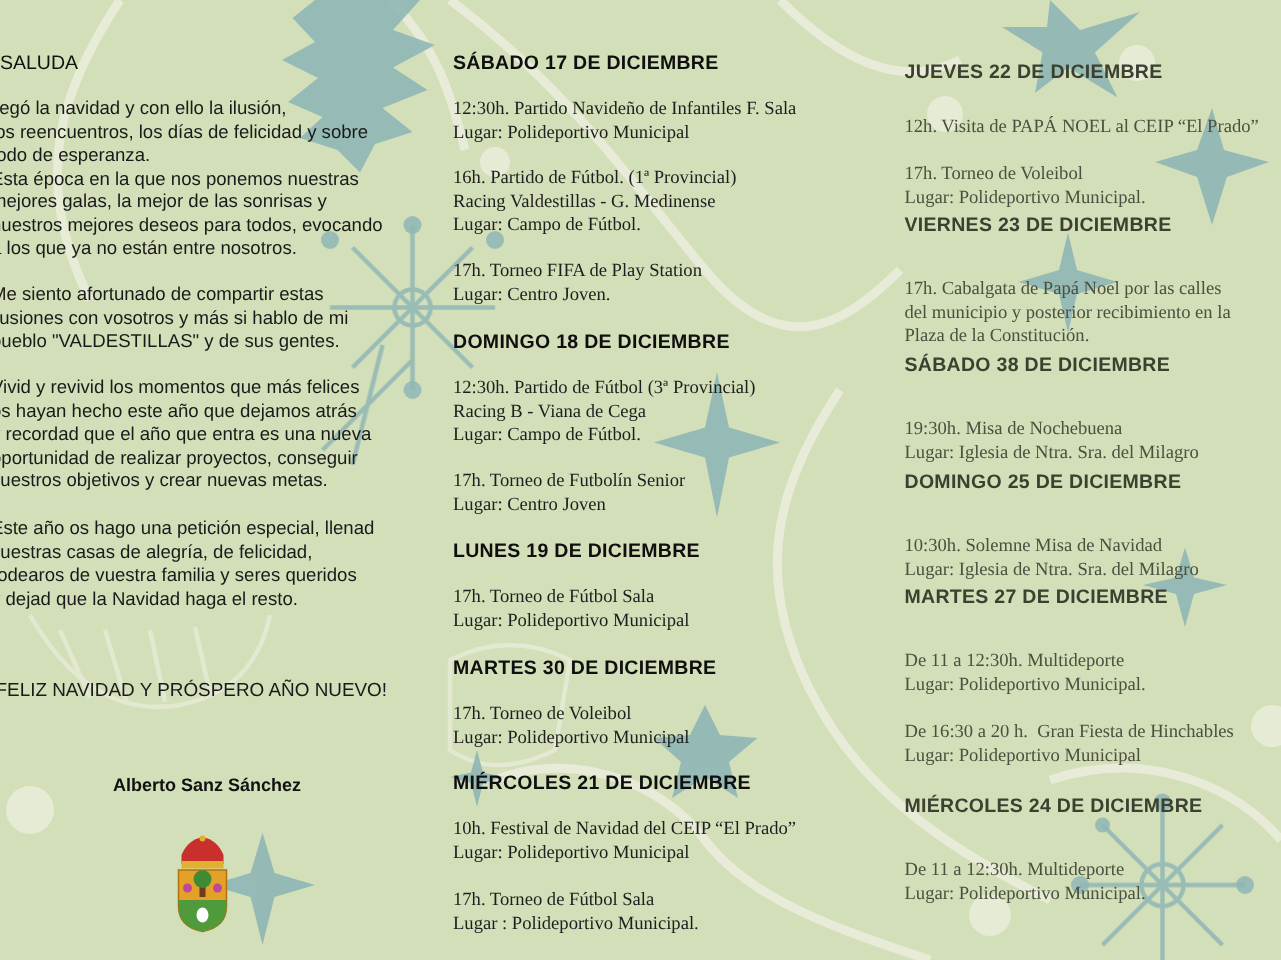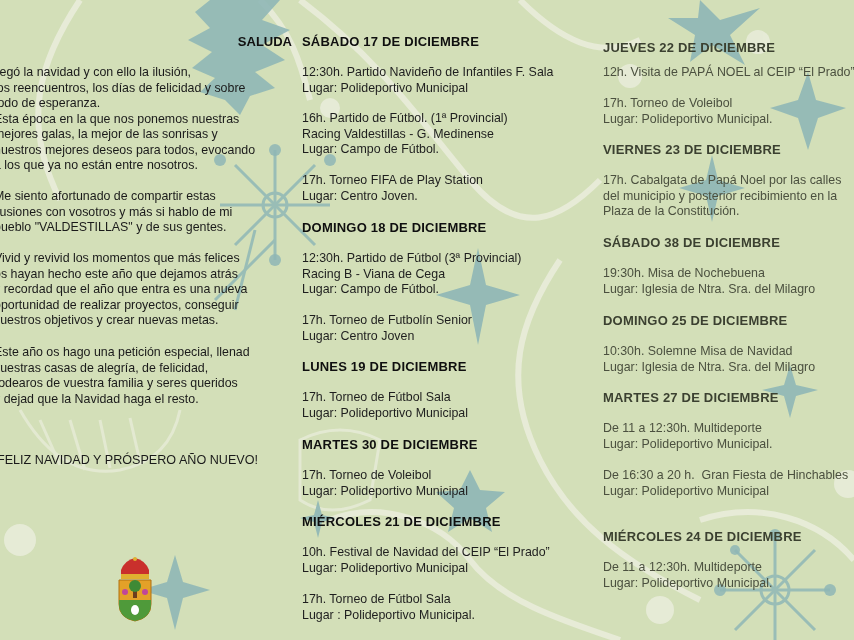--- a/index.html
+++ b/index.html
@@ -9,21 +9,21 @@
       font-family: "Liberation Sans", sans-serif;
     }
     .bg { position: absolute; inset: 0; z-index: 0; }
     .col { position: absolute; top: 0; z-index: 1; }
     .col-left { left: 0; width: 280px; }
     .col-mid { left: 302px; width: 290px; }
     .col-right { left: 603px; width: 260px; }
 
     .saluda-title {
       position: absolute; top: 34px; left: 0; width: 276px;
-      text-align: right; font-weight: bold; font-size: 13px; color: #111; margin-left: 16px;
+      text-align: left; font-weight: normal; font-size: 13px; color: #111;
     }
     .para {
       position: absolute; left: -6px; width: 290px;
       font-size: 12.4px; line-height: 15.5px; color: #1a1a1a; white-space: pre-line;
     }
     .feliz {
       position: absolute; top: 453px; left: -3px; font-size: 12.6px; color: #1a1a1a;
     }
     .firma {
       position: absolute; top: 515px; left: 0; width: 276px; text-align: center;
@@ -32,22 +32,23 @@
     .escudo { position: absolute; top: 556px; left: 115px; }
 
     .day-title {
       position: absolute; font-weight: 900; font-size: 13px; letter-spacing: 0.2px;
       color: #0f0f0f;
     }
     .col-right .day-title { color: #3b4030; }
     .event {
       position: absolute; font-size: 12.4px; line-height: 15.5px; color: #1e1e1e;
       white-space: pre-line;
-    }
-    .col-right .event { color: #4b503f; }
+      font-family: Liberation Serif, serif;
+    }
+    .col-right .event { color: #4b503f; margin-top: 12px; }
   </style>
 </head>
 <body>
 
 <svg class="bg" width="854" height="640" viewBox="0 0 854 640">
   <g fill="none" stroke="#eef0e2" stroke-width="6" opacity="0.75">
     <path d="M300 0 C 380 60, 420 120, 470 180 C 520 240, 560 220, 600 180"></path>
     <path d="M520 0 C 560 40, 600 60, 640 40"></path>
     <path d="M80 0 C 40 60, 20 120, 60 200"></path>
     <path d="M560 260 C 520 320, 500 380, 540 460 C 570 520, 620 560, 700 600"></path>
@@ -131,20 +132,21 @@
 os hayan hecho este año que dejamos atrás
 y recordad que el año que entra es una nueva
 oportunidad de realizar proyectos, conseguir
 vuestros objetivos y crear nuevas metas.</div>
   <div class="para" style="top:345px">Este año os hago una petición especial, llenad
 vuestras casas de alegría, de felicidad,
 rodearos de vuestra familia y seres queridos
 y dejad que la Navidad haga el resto.</div>
   <div class="feliz">FELIZ NAVIDAD Y PRÓSPERO AÑO NUEVO!</div>
   <div class="firma">
+    <div>Alberto Sanz Sánchez</div>
   </div>
   <svg class="escudo" width="40" height="66" viewBox="0 0 40 66">
     <path d="M6 14 Q 10 4 20 2 Q 30 4 34 14 L 34 20 L 6 20 Z" fill="#c9302c"></path>
     <rect x="6" y="18" width="28" height="5" fill="#e0b030"></rect>
     <circle cx="20" cy="3" r="2" fill="#e0b030"></circle>
     <path d="M4 24 L 36 24 L 36 48 Q 36 62 20 65 Q 4 62 4 48 Z" fill="#e3a128" stroke="#b07010" stroke-width="1"></path>
     <path d="M4 44 L 36 44 L 36 48 Q 36 62 20 65 Q 4 62 4 48 Z" fill="#4f9a3a"></path>
     <rect x="18" y="30" width="4" height="12" fill="#6b3d1e"></rect>
     <circle cx="20" cy="30" r="6" fill="#3f8a35"></circle>
     <circle cx="10" cy="36" r="3" fill="#c0479a"></circle>

